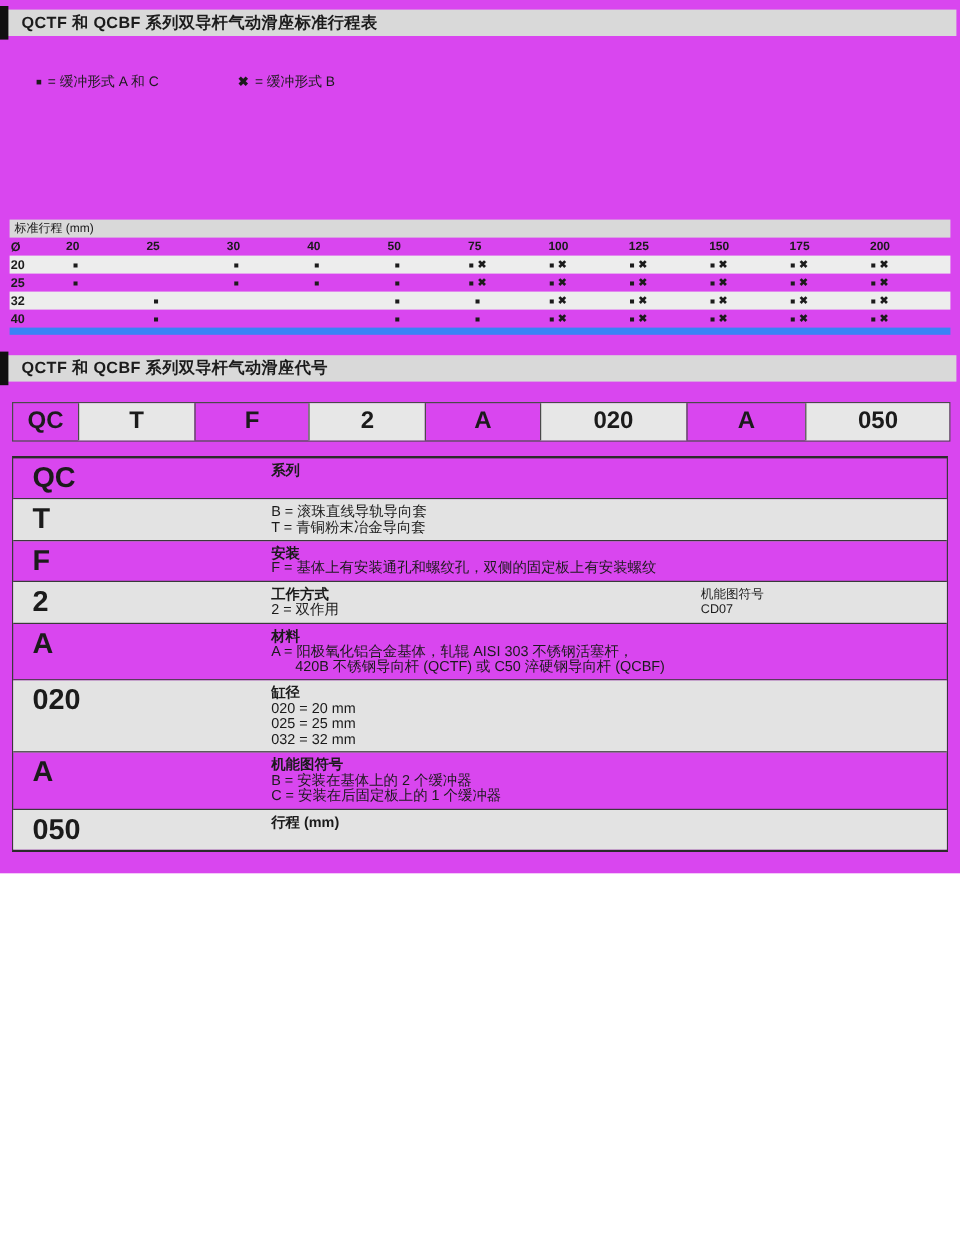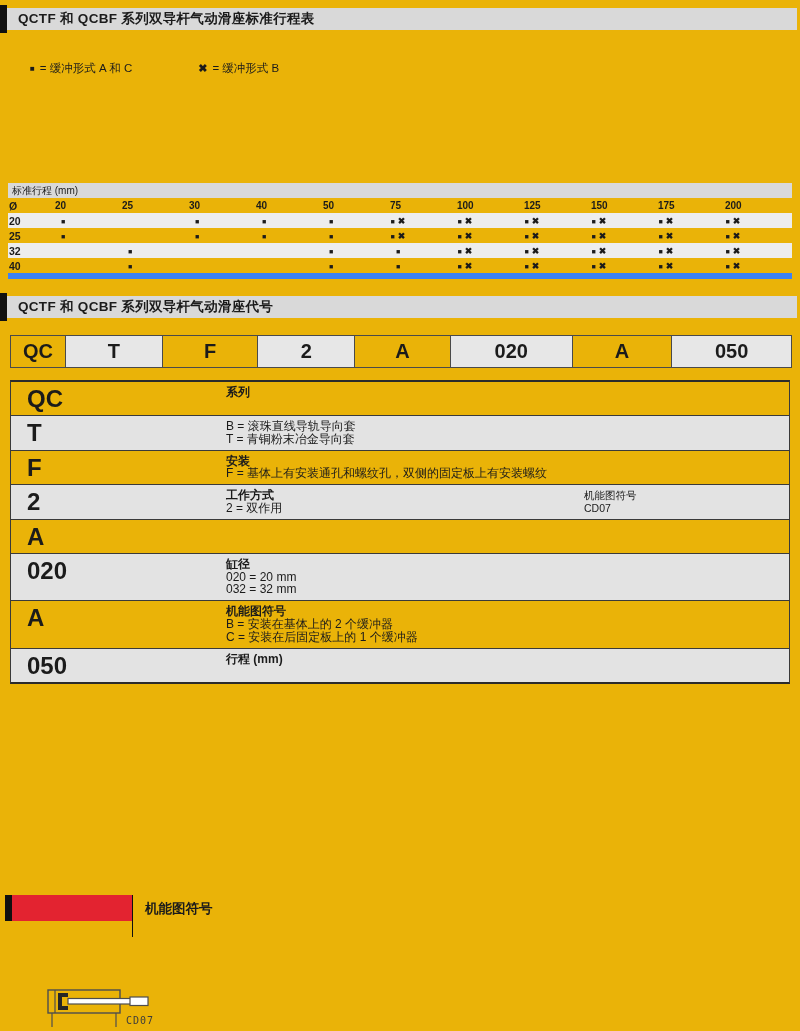--- a/index.html
+++ b/index.html
@@ -1,19 +1,19 @@
 <!DOCTYPE html>
 <html><head>
 <meta charset="utf-8">
 <style>
   * { margin:0; padding:0; box-sizing:border-box; }
   html,body { background:#ffffff; }
   .page {
-    position:relative; width:800px; height:1031px; overflow:hidden;
-    background:#eab308; color:#1b1b1b;
+    position:relative; width:800px; height:728px; overflow:hidden;
+    background:#d946ef; color:#1b1b1b;
     font-family:"Liberation Sans", sans-serif;
   }
 
   
   .section-header { position:absolute; left:0; width:797px; height:22px; background:#d9d9d9; }
   .section-header .accent { position:absolute; left:0; top:-3px; width:7px; height:28px; background:#101010; }
   .section-header .sh-title { display:block; padding-left:18px; font-weight:bold; font-size:13.5px; line-height:22px; letter-spacing:.3px; }
   #header1 { top:8px; }
   #header2 { top:296px; }
 
@@ -201,26 +201,32 @@
           <div class="dt-title">工作方式</div>
           <div class="dt-line">2 = 双作用</div>
         </div>
         <div class="dt-aside">
           <div>机能图符号</div>
           <div>CD07</div>
         </div>
       </div>
       <div class="dt-row">
         <div class="dt-code">A</div>
+        <div class="dt-desc">
+          <div class="dt-title">材料</div>
+          <div class="dt-line">A = 阳极氧化铝合金基体，轧辊 AISI 303 不锈钢活塞杆，</div>
+          <div class="dt-line">      420B 不锈钢导向杆 (QCTF) 或 C50 淬硬钢导向杆 (QCBF)</div>
+        </div>
       </div>
       <div class="dt-row shaded">
         <div class="dt-code">020</div>
         <div class="dt-desc">
           <div class="dt-title">缸径</div>
           <div class="dt-line">020 = 20 mm</div>
+          <div class="dt-line">025 = 25 mm</div>
           <div class="dt-line">032 = 32 mm</div>
         </div>
       </div>
       <div class="dt-row">
         <div class="dt-code">A</div>
         <div class="dt-desc">
           <div class="dt-title">机能图符号</div>
           <div class="dt-line">B = 安装在基体上的 2 个缓冲器</div>
           <div class="dt-line">C = 安装在后固定板上的 1 个缓冲器</div>
         </div>

